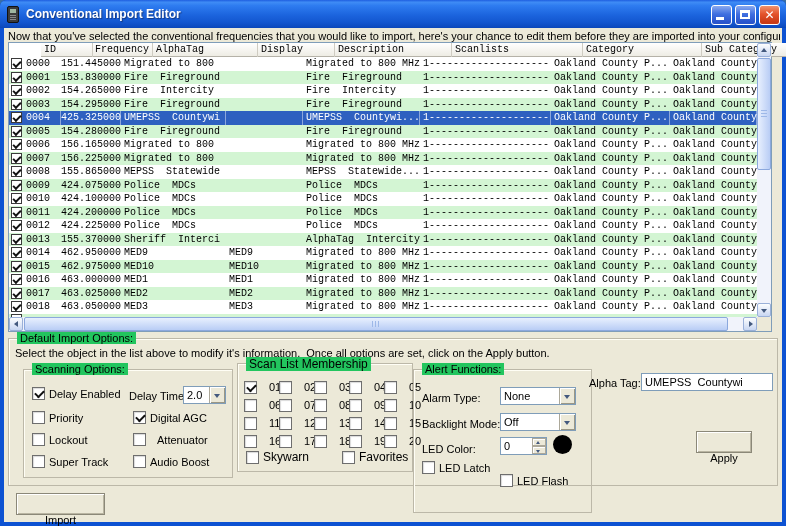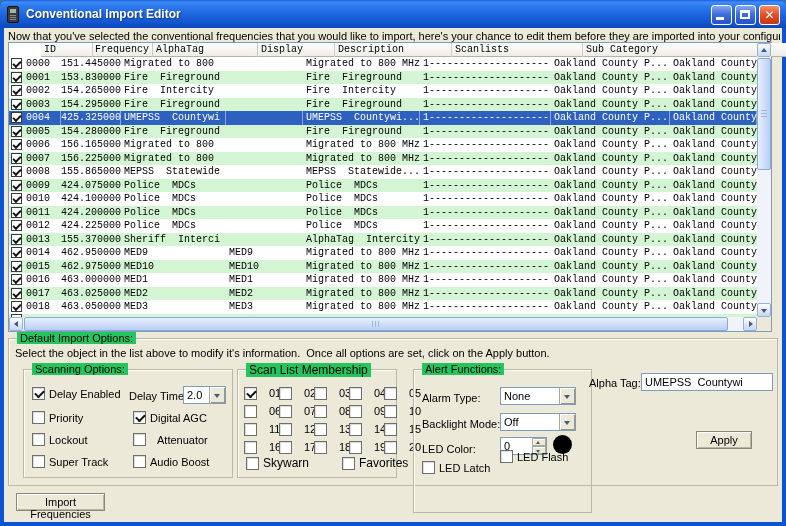--- a/index.html
+++ b/index.html
@@ -56,42 +56,42 @@
   .tri.right{left:5px;top:3px;border-top:3px solid transparent;border-bottom:3px solid transparent;border-left:4px solid #43597e;}
   .vthumb{position:absolute;left:0;top:15px;width:14px;height:112px;border:1px solid #8ba8dd;border-radius:2px;background:linear-gradient(90deg,#e8f0fe,#b9cdf5);}
   .vthumb::after{content:"";position:absolute;left:3px;top:50%;margin-top:-4px;width:6px;height:8px;background:repeating-linear-gradient(180deg,#9db8e8 0 1px,transparent 1px 3px);}
   .hthumb{position:absolute;left:15px;top:0;width:704px;height:14px;border:1px solid #8ba8dd;border-radius:2px;background:linear-gradient(180deg,#e8f0fe,#b9cdf5);}
   .hthumb::after{content:"";position:absolute;top:3px;left:50%;margin-left:-4px;height:6px;width:8px;background:repeating-linear-gradient(90deg,#9db8e8 0 1px,transparent 1px 3px);}
   
   .group{position:absolute;border:1px solid #bcb8a8;box-shadow:1px 1px 0 #fffef5 inset;}
   .group-label{position:absolute;top:-7px;left:8px;background:#22c55e;padding:0 3px;white-space:nowrap;}
   .g-default{left:4px;top:310px;width:770px;height:148px;}
   .g-scanning{left:14px;top:30px;width:210px;height:109px;}
-  .g-scanlist{left:228px;top:30px;width:160px;height:109px;}
+  .g-scanlist{left:228px;top:24px;width:176px;height:109px;}
   .g-alert{left:404px;top:30px;width:179px;height:144px;}
   .instruction{position:absolute;left:6px;top:8px;width:760px;white-space:pre;overflow:hidden;}
   .xcb{position:relative;width:13px;height:13px;min-width:13px;background:#fff;border:1px solid #6e6e6e;display:inline-block;box-shadow:inset 1px 1px 1px rgba(0,0,0,0.15);}
   .xcb.checked::after{content:"";position:absolute;left:2px;top:2px;width:7px;height:4px;border-left:2px solid #111;border-bottom:2px solid #111;transform:rotate(-45deg);}
   .optrow{position:absolute;display:flex;align-items:center;gap:4px;white-space:nowrap;}
   .lbl{white-space:nowrap;}
   .combo{position:absolute;display:flex;background:#fff;border:1px solid #7f9db9;height:18px;}
   .combo-val{flex:1;padding:2px 3px;overflow:hidden;white-space:pre;}
   .combo-btn{width:16px;background:#ece9d8;border-left:1px solid #aca899;box-shadow:inset 1px 1px 0 #fff,inset -1px -1px 0 #9a9786;position:relative;}
   .combo-btn .tri.down{left:4px;top:7px;}
   .scan-grid{position:absolute;left:6px;top:14px;display:grid;grid-template-columns:repeat(5,35px);grid-auto-rows:18px;}
   .scan-item{display:flex;align-items:center;gap:12px;}
   .tfield{position:absolute;background:#fff;border:1px solid #7f9db9;padding:2px 3px;white-space:pre;overflow:hidden;height:18px;}
   .spin{position:absolute;display:flex;background:#fff;border:1px solid #7f9db9;height:18px;width:47px;}
   .spin-val{flex:1;padding:2px 3px;}
   .spin-btns{width:14px;display:flex;flex-direction:column;}
   .spin-btn{flex:1;background:#ece9d8;border:1px solid #aca899;box-shadow:inset 1px 1px 0 #fff;position:relative;}
   .spin-btn .tri.up{left:3px;top:2px;border-left-width:2px;border-right-width:2px;border-bottom-width:3px;}
   .spin-btn .tri.down{left:3px;top:3px;border-left-width:2px;border-right-width:2px;border-top-width:3px;}
   .led-circle{position:absolute;width:19px;height:19px;border-radius:50%;background:#000;}
-  .btn{position:absolute;background:#ece9d8;border:1px solid #8b8878;box-shadow:inset 1px 1px 0 #fff,inset -1px -1px 0 #b9b5a2;text-align:center;padding-top:2px;height:18px;}
+  .btn{position:absolute;background:#ece9d8;border:1px solid #8b8878;box-shadow:inset 1px 1px 0 #fff,inset -1px -1px 0 #b9b5a2;text-align:center;padding-top:20px;height:18px;}
   .big-lbl{font-size:12px;}
 </style>
 </head>
 <body>
 
 <div id="win">
   <div class="titlebar">
     <span class="app-icon"></span>
     <span class="title-text">Conventional Import Editor</span>
     <span class="wbtn" style="left:711px;">
@@ -109,20 +109,21 @@
     <div class="intro">Now that you've selected the conventional frequencies that you would like to import, here's your chance to edit them before they are imported into your configuration!</div>
 
     <div class="list">
       <div class="lheader">
         <span class="hcell" style="width:52px;">ID</span>
         <span class="hcell right" style="width:60px;">Frequency</span>
         <span class="hcell" style="width:105px;">AlphaTag</span>
         <span class="hcell" style="width:77px;">Display</span>
         <span class="hcell" style="width:117px;">Description</span>
         <span class="hcell" style="width:131px;">Scanlists</span>
+        <span class="hcell" style="width:119px;">Category</span>
         <span class="hcell" style="width:87px;border-right:none;">Sub Category</span>
       </div>
       <div class="rows">
           <div class="trow white">
     <span class="cell c-id"><span class="cb checked"></span><span>0000</span></span>
     <span class="cell c-freq">151.445000</span>
     <span class="cell c-alpha">Migrated to 800</span>
     <span class="cell c-disp"></span>
     <span class="cell c-desc">Migrated to 800 MHz</span>
     <span class="cell c-scan">1--------------------</span>
@@ -497,21 +498,21 @@
             <span class="spin-btn">
                 <span class="tri down"></span>
               </span>
           </span>
         </div>
         <span class="led-circle" style="left: 139px; top: 65px; background: rgb(0, 0, 0);"></span>
         <div class="optrow" style="left:8px;top:91px;">
           <span class="xcb"></span>
           <span class="lbl">LED Latch</span>
         </div>
-        <div class="optrow" style="left:86px;top:80px;">
+        <div class="optrow" style="left:86px;top:104px;">
           <span class="xcb"></span>
           <span class="lbl">LED Flash</span>
         </div>
       </div>
 
       <span class="lbl" style="position:absolute;left:580px;top:38px;">Alpha Tag:</span>
       <div class="tfield" style="left:632px;top:34px;width:132px;">UMEPSS  Countywi</div>
       <div class="btn" style="left:687px;top:92px;width:56px;">Apply</div>
     </div>
 

